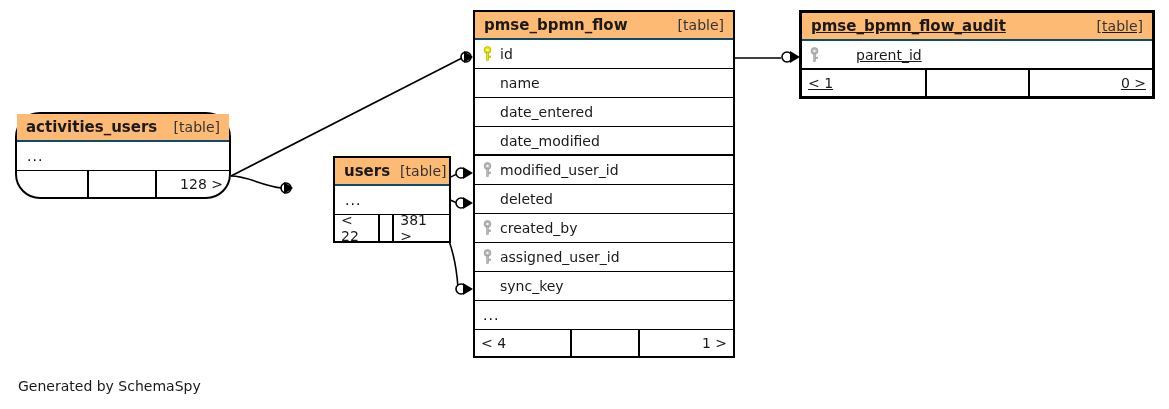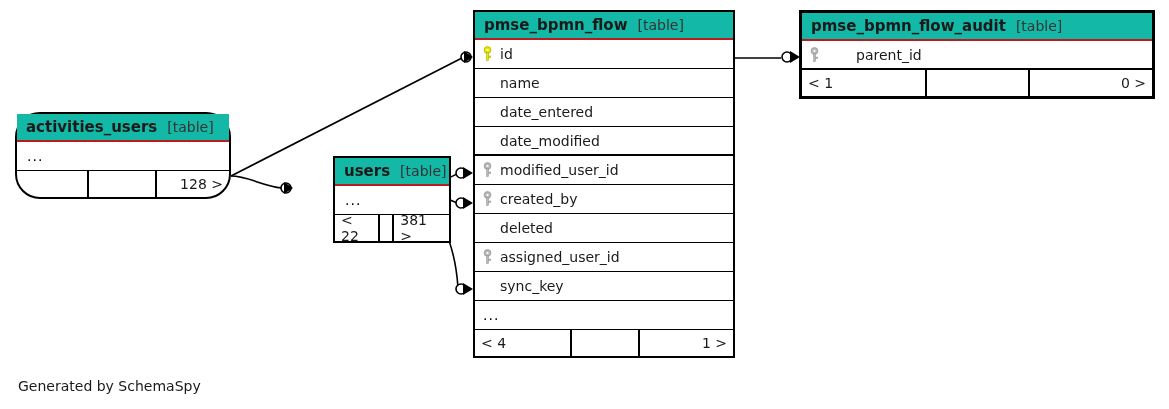--- a/index.html
+++ b/index.html
@@ -34,26 +34,26 @@
     background: #ffffff;
     border: 2px solid #000000;
     box-sizing: border-box;
     z-index: 2;
   }
   .table-box.thick {
     border-width: 3px;
   }
 
   .tbl-header {
-    background: #14b8a6;
-    border-bottom: 2px solid #b91c1c;
+    background: #fdba74;
+    border-bottom: 2px solid #0c4a6e;
     height: 28px;
     display: flex;
     align-items: center;
-    justify-content: flex-start;
+    justify-content: space-between;
     padding: 0 9px;
     box-sizing: border-box;
   }
   .tbl-name {
     font-weight: bold;
     font-size: 15px;
     white-space: nowrap;
   }
   .tbl-tag {
     font-size: 14px;
@@ -235,33 +235,33 @@
           <circle cx="6.5" cy="4" r="3.4" fill="#b8b8b8" stroke="#9a9a9a" stroke-width="0.8"></circle>
           <circle cx="6.5" cy="4" r="1.1" fill="#ffffff"></circle>
           <rect x="5.6" y="6.5" width="1.9" height="8" fill="#b8b8b8" stroke="#9a9a9a" stroke-width="0.6"></rect>
           <rect x="7.4" y="10" width="2.4" height="1.6" fill="#b8b8b8" stroke="#9a9a9a" stroke-width="0.5"></rect>
         </svg>
       </span>
       <span class="col-name">modified_user_id</span>
     </div>
 
     <div class="col-row">
+      <span class="col-name" style="padding-left:19px">deleted</span>
+    </div>
+
+    <div class="col-row">
       <span class="keyicon">
         <svg viewBox="0 0 13 16" width="13" height="16">
           <circle cx="6.5" cy="4" r="3.4" fill="#b8b8b8" stroke="#9a9a9a" stroke-width="0.8"></circle>
           <circle cx="6.5" cy="4" r="1.1" fill="#ffffff"></circle>
           <rect x="5.6" y="6.5" width="1.9" height="8" fill="#b8b8b8" stroke="#9a9a9a" stroke-width="0.6"></rect>
           <rect x="7.4" y="10" width="2.4" height="1.6" fill="#b8b8b8" stroke="#9a9a9a" stroke-width="0.5"></rect>
         </svg>
       </span>
       <span class="col-name">created_by</span>
-    </div>
-
-    <div class="col-row">
-      <span class="col-name" style="padding-left:19px">deleted</span>
     </div>
     <div class="col-row">
       <span class="keyicon">
         <svg viewBox="0 0 13 16" width="13" height="16">
           <circle cx="6.5" cy="4" r="3.4" fill="#b8b8b8" stroke="#9a9a9a" stroke-width="0.8"></circle>
           <circle cx="6.5" cy="4" r="1.1" fill="#ffffff"></circle>
           <rect x="5.6" y="6.5" width="1.9" height="8" fill="#b8b8b8" stroke="#9a9a9a" stroke-width="0.6"></rect>
           <rect x="7.4" y="10" width="2.4" height="1.6" fill="#b8b8b8" stroke="#9a9a9a" stroke-width="0.5"></rect>
         </svg>
       </span>
@@ -276,21 +276,21 @@
       <span class="col-name" style="padding-left:2px">...</span>
     </div>
 
     <div class="footer-row">
       <div class="footer-cell left" style="width:37%">&lt; 4</div>
       <div class="footer-cell mid" style="width:27%"></div>
       <div class="footer-cell right" style="width:36%">1 &gt;</div>
     </div>
   </div>
 
-  <div class="table-box thick" style="left:799px; top:10px; width:356px;">
+  <div class="table-box thick" style="left:799px; top:10px; width:356px;text-decoration:underline;">
     <div class="tbl-header">
       <span class="tbl-name">pmse_bpmn_flow_audit</span>
       <span class="tbl-tag">[table]</span>
     </div>
 
     <div class="col-row thickline">
       <span class="keyicon">
         <svg viewBox="0 0 13 16" width="13" height="16">
           <circle cx="6.5" cy="4" r="3.4" fill="#b8b8b8" stroke="#9a9a9a" stroke-width="0.8"></circle>
           <circle cx="6.5" cy="4" r="1.1" fill="#ffffff"></circle>

